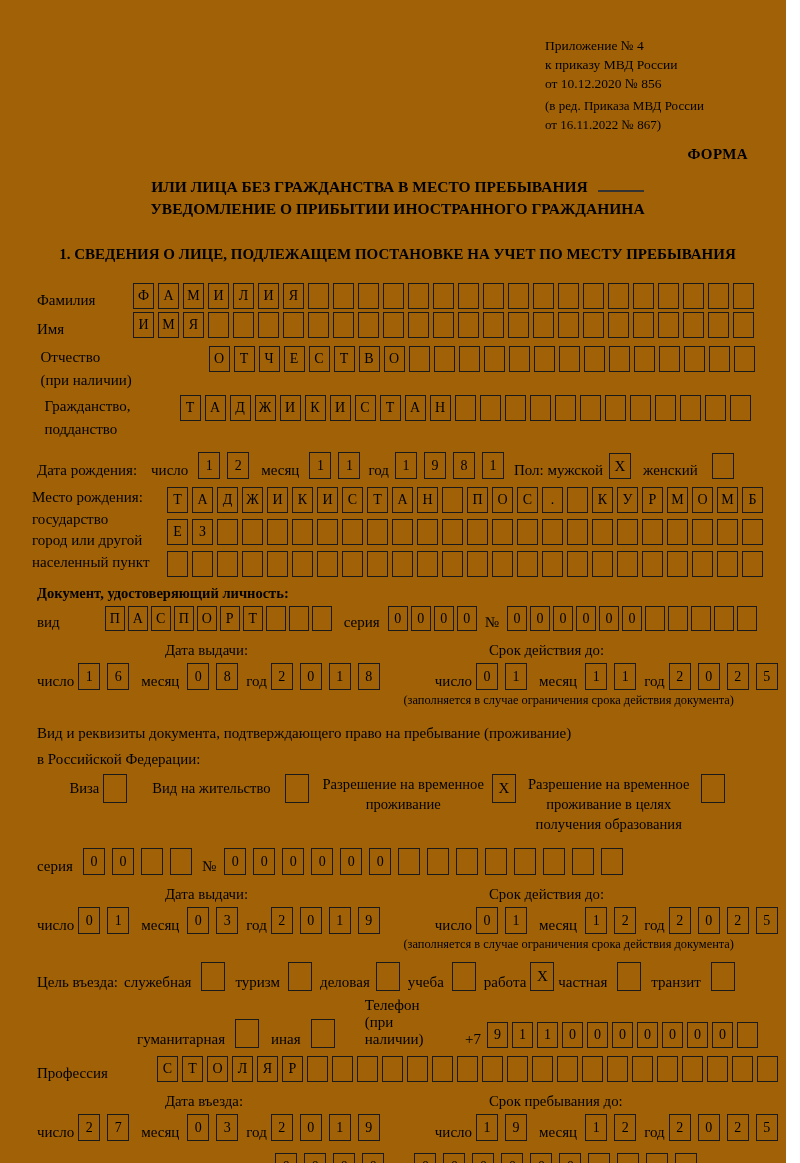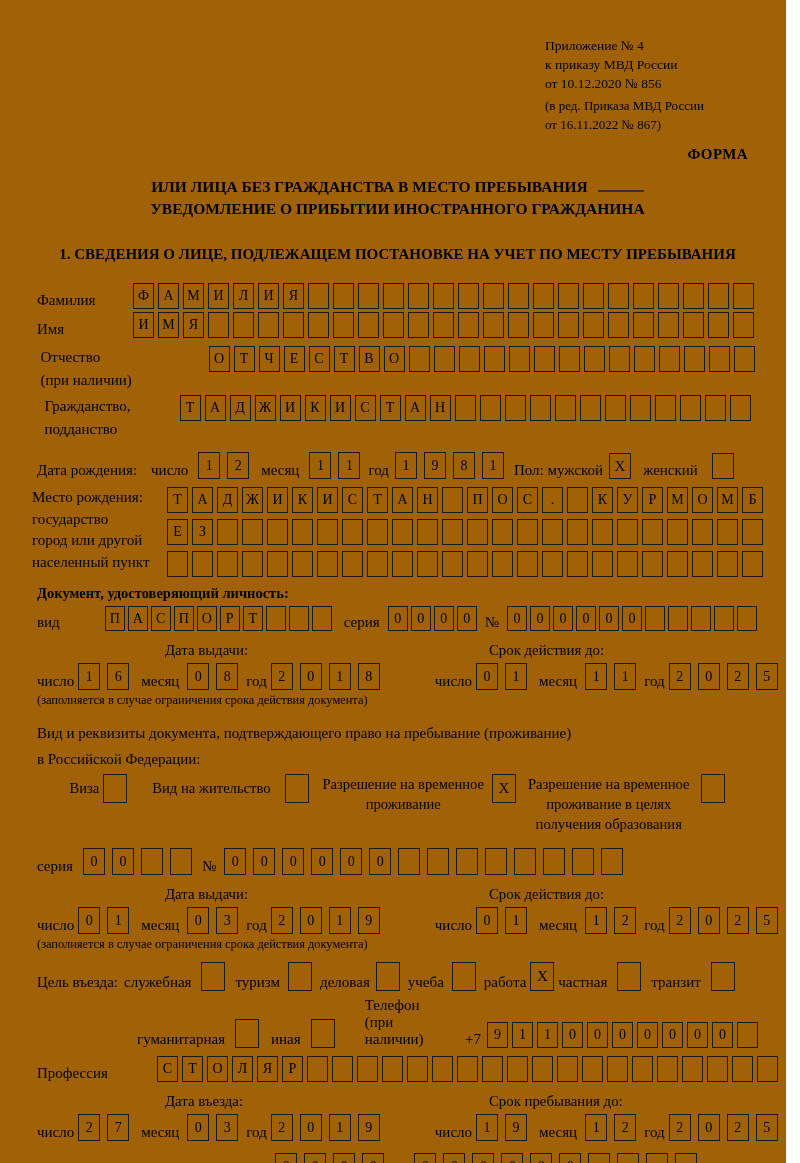--- a/index.html
+++ b/index.html
@@ -43,21 +43,21 @@
   .mt8{margin-top:8px}.mt10{margin-top:10px}.mt12{margin-top:12px}.mt14{margin-top:14px}
   .mt20{margin-top:20px}
   .ml4{margin-left:4px}.ml6{margin-left:6px}.ml8{margin-left:8px}.ml10{margin-left:10px}
   .ml12{margin-left:12px}.ml14{margin-left:14px}.ml25{margin-left:25px}.ml30{margin-left:30px}
   .ml45{margin-left:45px}.ml55{margin-left:55px}.ml100{margin-left:100px}
 
   .dochead { margin-top:8px; font-weight:bold; font-size:14.5px; text-align:left; }
   .dhead { position:relative; height:19px; margin-top:11px; font-size:14.8px; }
   .dh1 { position:absolute; left:128px; }
   .dh2 { position:absolute; left:452px; }
-  .note { margin-top:3px; font-size:12.4px; text-align:left; padding-right:24px; }
+  .note { margin-top:3px; font-size:12.4px; text-align:right; padding-right:24px; }
   .restext { margin-top:12px; line-height:26px; font-size:15px; }
   .clabel { font-size:14.6px; line-height:20px; text-align:center; flex:0 0 auto; }
 </style>
 </head>
 <body>
 
 <div class="page">
 
   <div class="hdr">
     <div>Приложение № 4</div>

